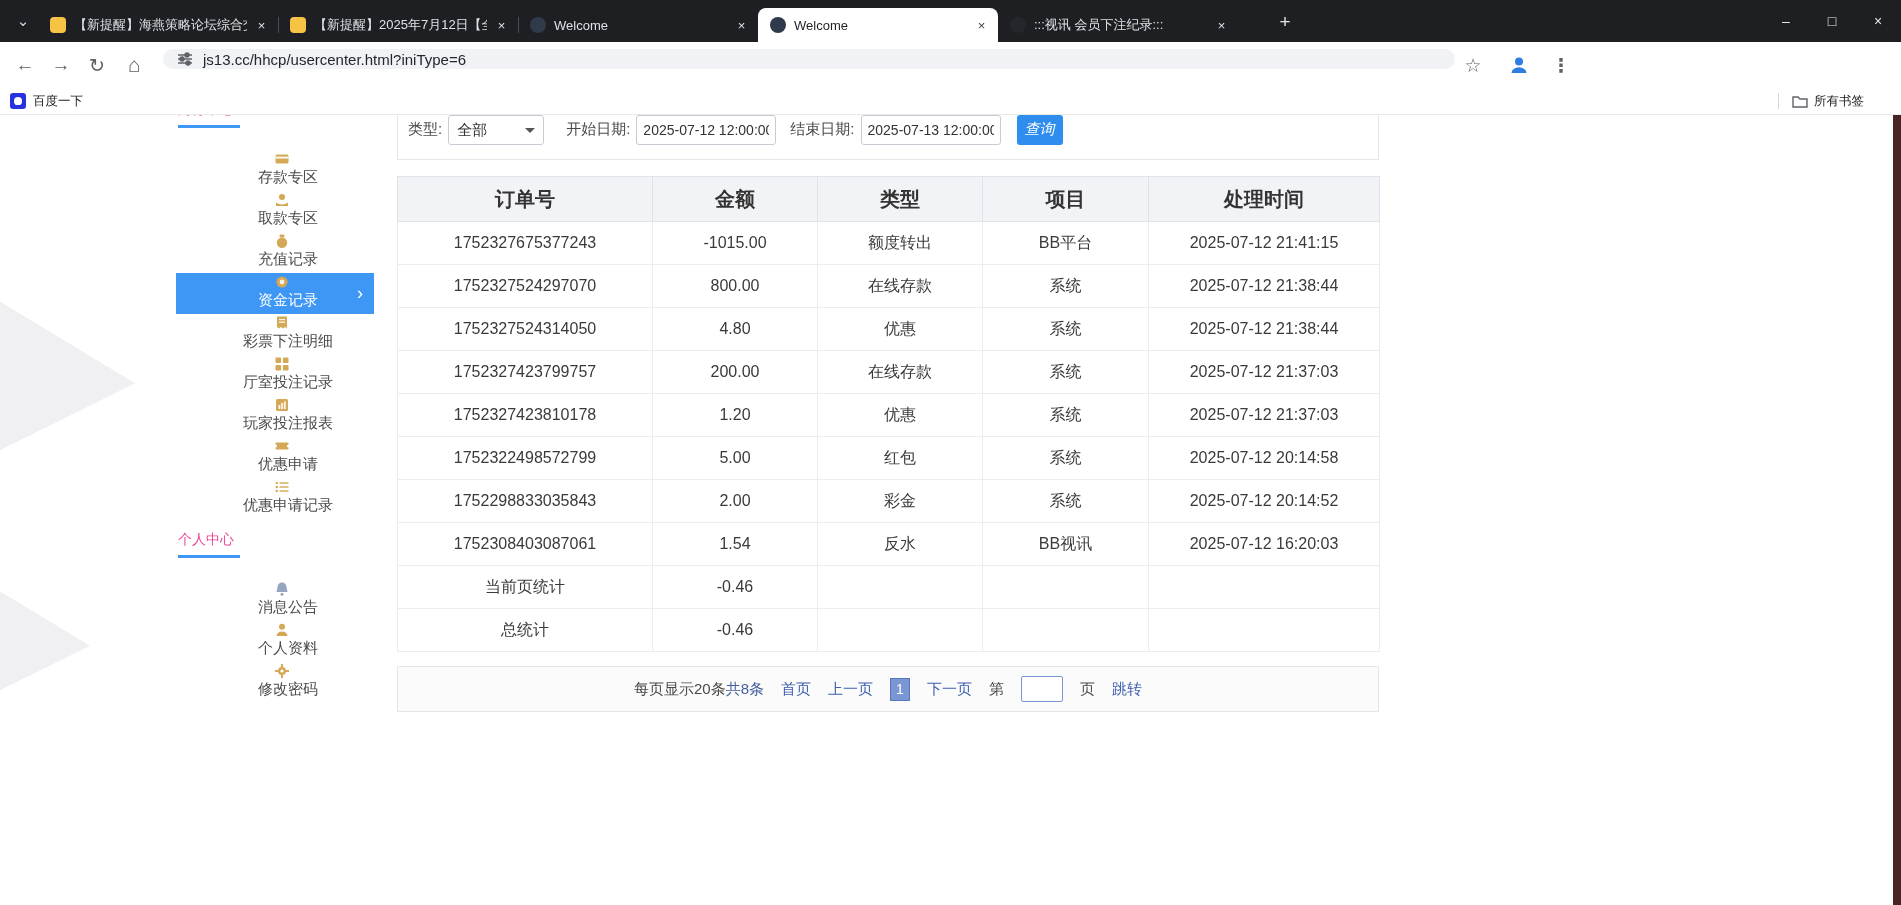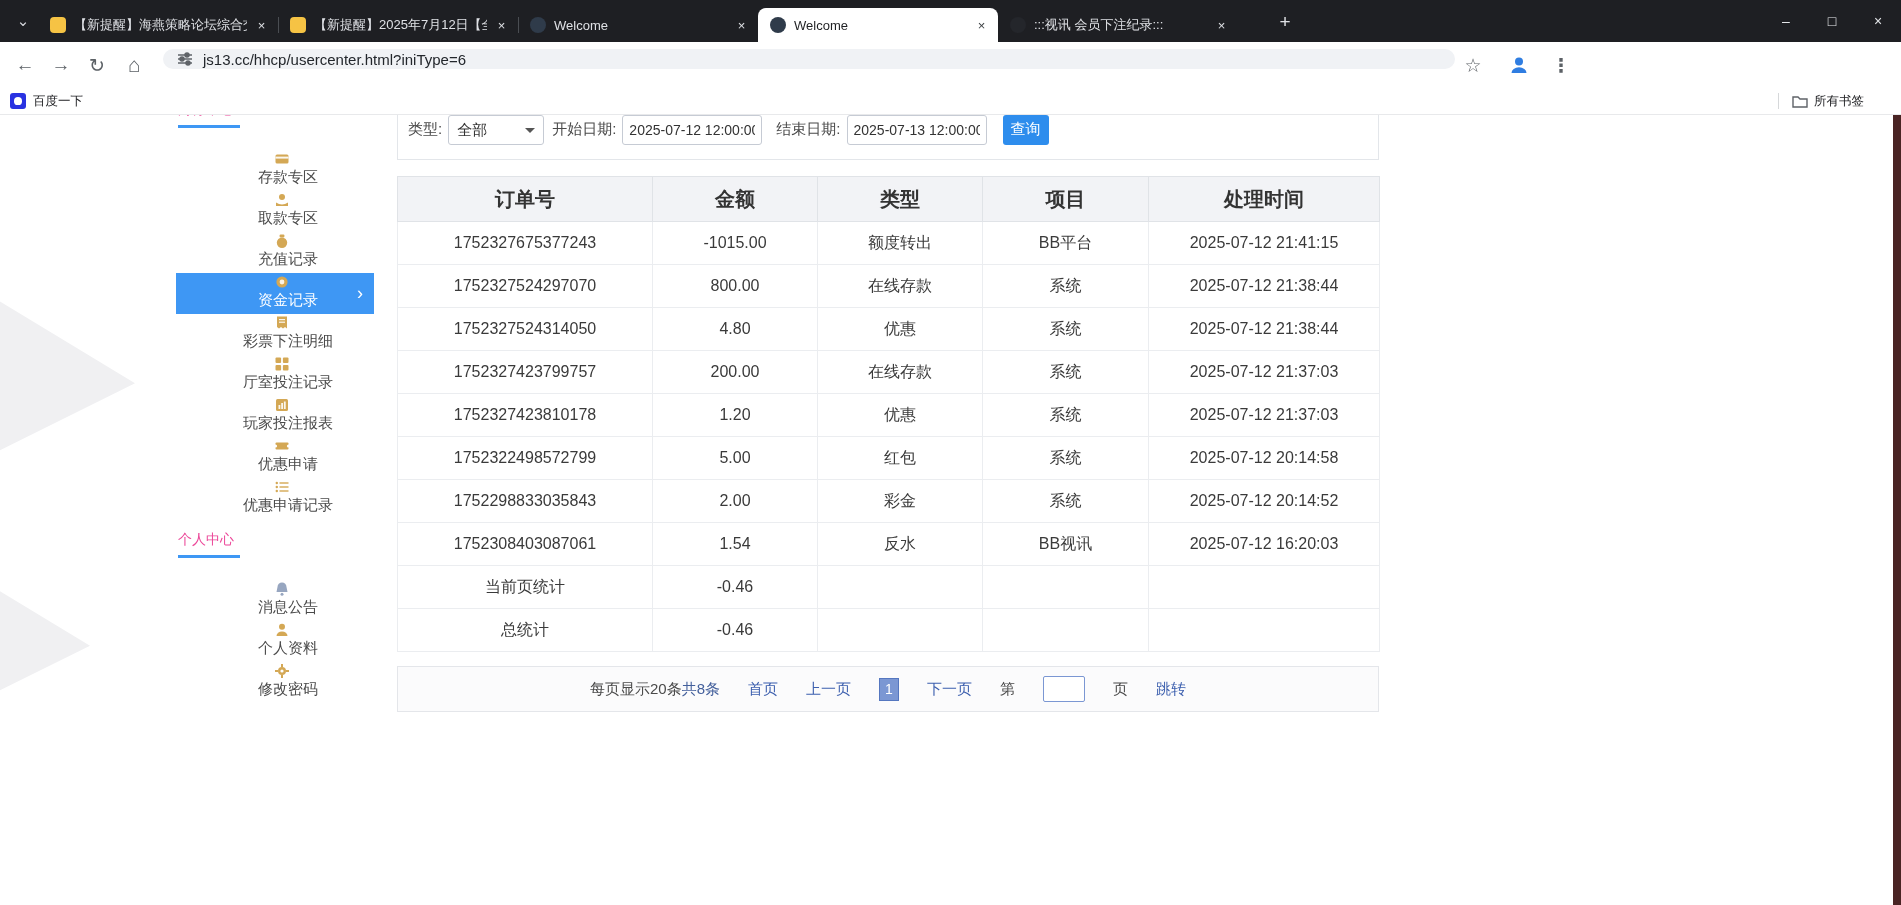--- a/index.html
+++ b/index.html
@@ -69,40 +69,40 @@
   .side-item .s-icon.blue{color:#97a6c0;}
   .side-item.active{background:#3e97f4;color:#fff;}
   .side-item.active .chev{position:absolute;right:11px;top:50%;transform:translateY(-54%);
     color:#fff;font-size:18px;}
 
   
   .main{position:absolute;left:397px;top:0;width:982px;}
   .filterbox{margin-top:-16px;height:61px;border:1px solid #e3e6ea;background:#fff;
     display:flex;align-items:center;padding:0 10px;box-sizing:border-box;font-size:15px;color:#4a4a4a;}
   .flabel{margin-right:6px;white-space:nowrap;}
-  .sel-wrap{position:relative;display:inline-block;margin-right:8px;}
+  .sel-wrap{position:relative;display:inline-block;margin-right:22px;}
   .sel{appearance:none;-webkit-appearance:none;width:96px;height:30px;border:1px solid #c6cbd4;
     border-radius:3px;background:#fff;font-size:15px;padding:0 22px 0 8px;color:#333;}
   .sel-wrap::after{content:"";position:absolute;right:9px;top:13px;border:5px solid transparent;
     border-top-color:#555;pointer-events:none;}
   .dateinput{width:140px;height:30px;border:1px solid #c6cbd4;border-radius:3px;font-size:14px;
     padding:0 6px;color:#333;box-sizing:border-box;margin-right:14px;}
   .btn-search{width:46px;height:30px;background:#2e8ded;color:#fff;border:none;border-radius:3px;
-    font-size:15px;cursor:pointer;margin-left:2px;}
+    font-size:15px;cursor:pointer;margin-left:2px;font-style:italic;}
 
   .datatable{margin-top:16px;width:982px;border-collapse:collapse;table-layout:fixed;
     font-size:16px;color:#3a3a3a;}
   .datatable th{height:42px;background:#f2f3f6;font-weight:bold;font-size:20px;color:#333;
     border:1px solid #e0e3e7;text-align:center;}
   .datatable td{height:40px;border:1px solid #ebedf0;text-align:center;background:#fff;}
 
   .pagebar{margin-top:14px;height:46px;border:1px solid #e4e6ea;background:#fbfbfc;
     display:flex;align-items:center;justify-content:center;padding:0 12px;
     box-sizing:border-box;font-size:15px;color:#4a4a4a;}
-  .pg-right{display:flex;align-items:center;gap:28px;}
+  .pg-right{display:flex;align-items:center;gap:17px;}
   .pg-link{color:#3c5fae;cursor:pointer;}
   .pg-total{color:#44609c;}
   .pg-current{min-width:18px;height:21px;line-height:21px;background:#7b97d3;border:1px solid #5577c0;
     color:#fff;text-align:center;font-size:14px;cursor:pointer;}
   .pg-input{width:36px;height:22px;border:1px solid #7b97d3;border-radius:2px;font-size:14px;text-align:center;}
 </style>
 </head>
 <body>
 
 <div class="window">

